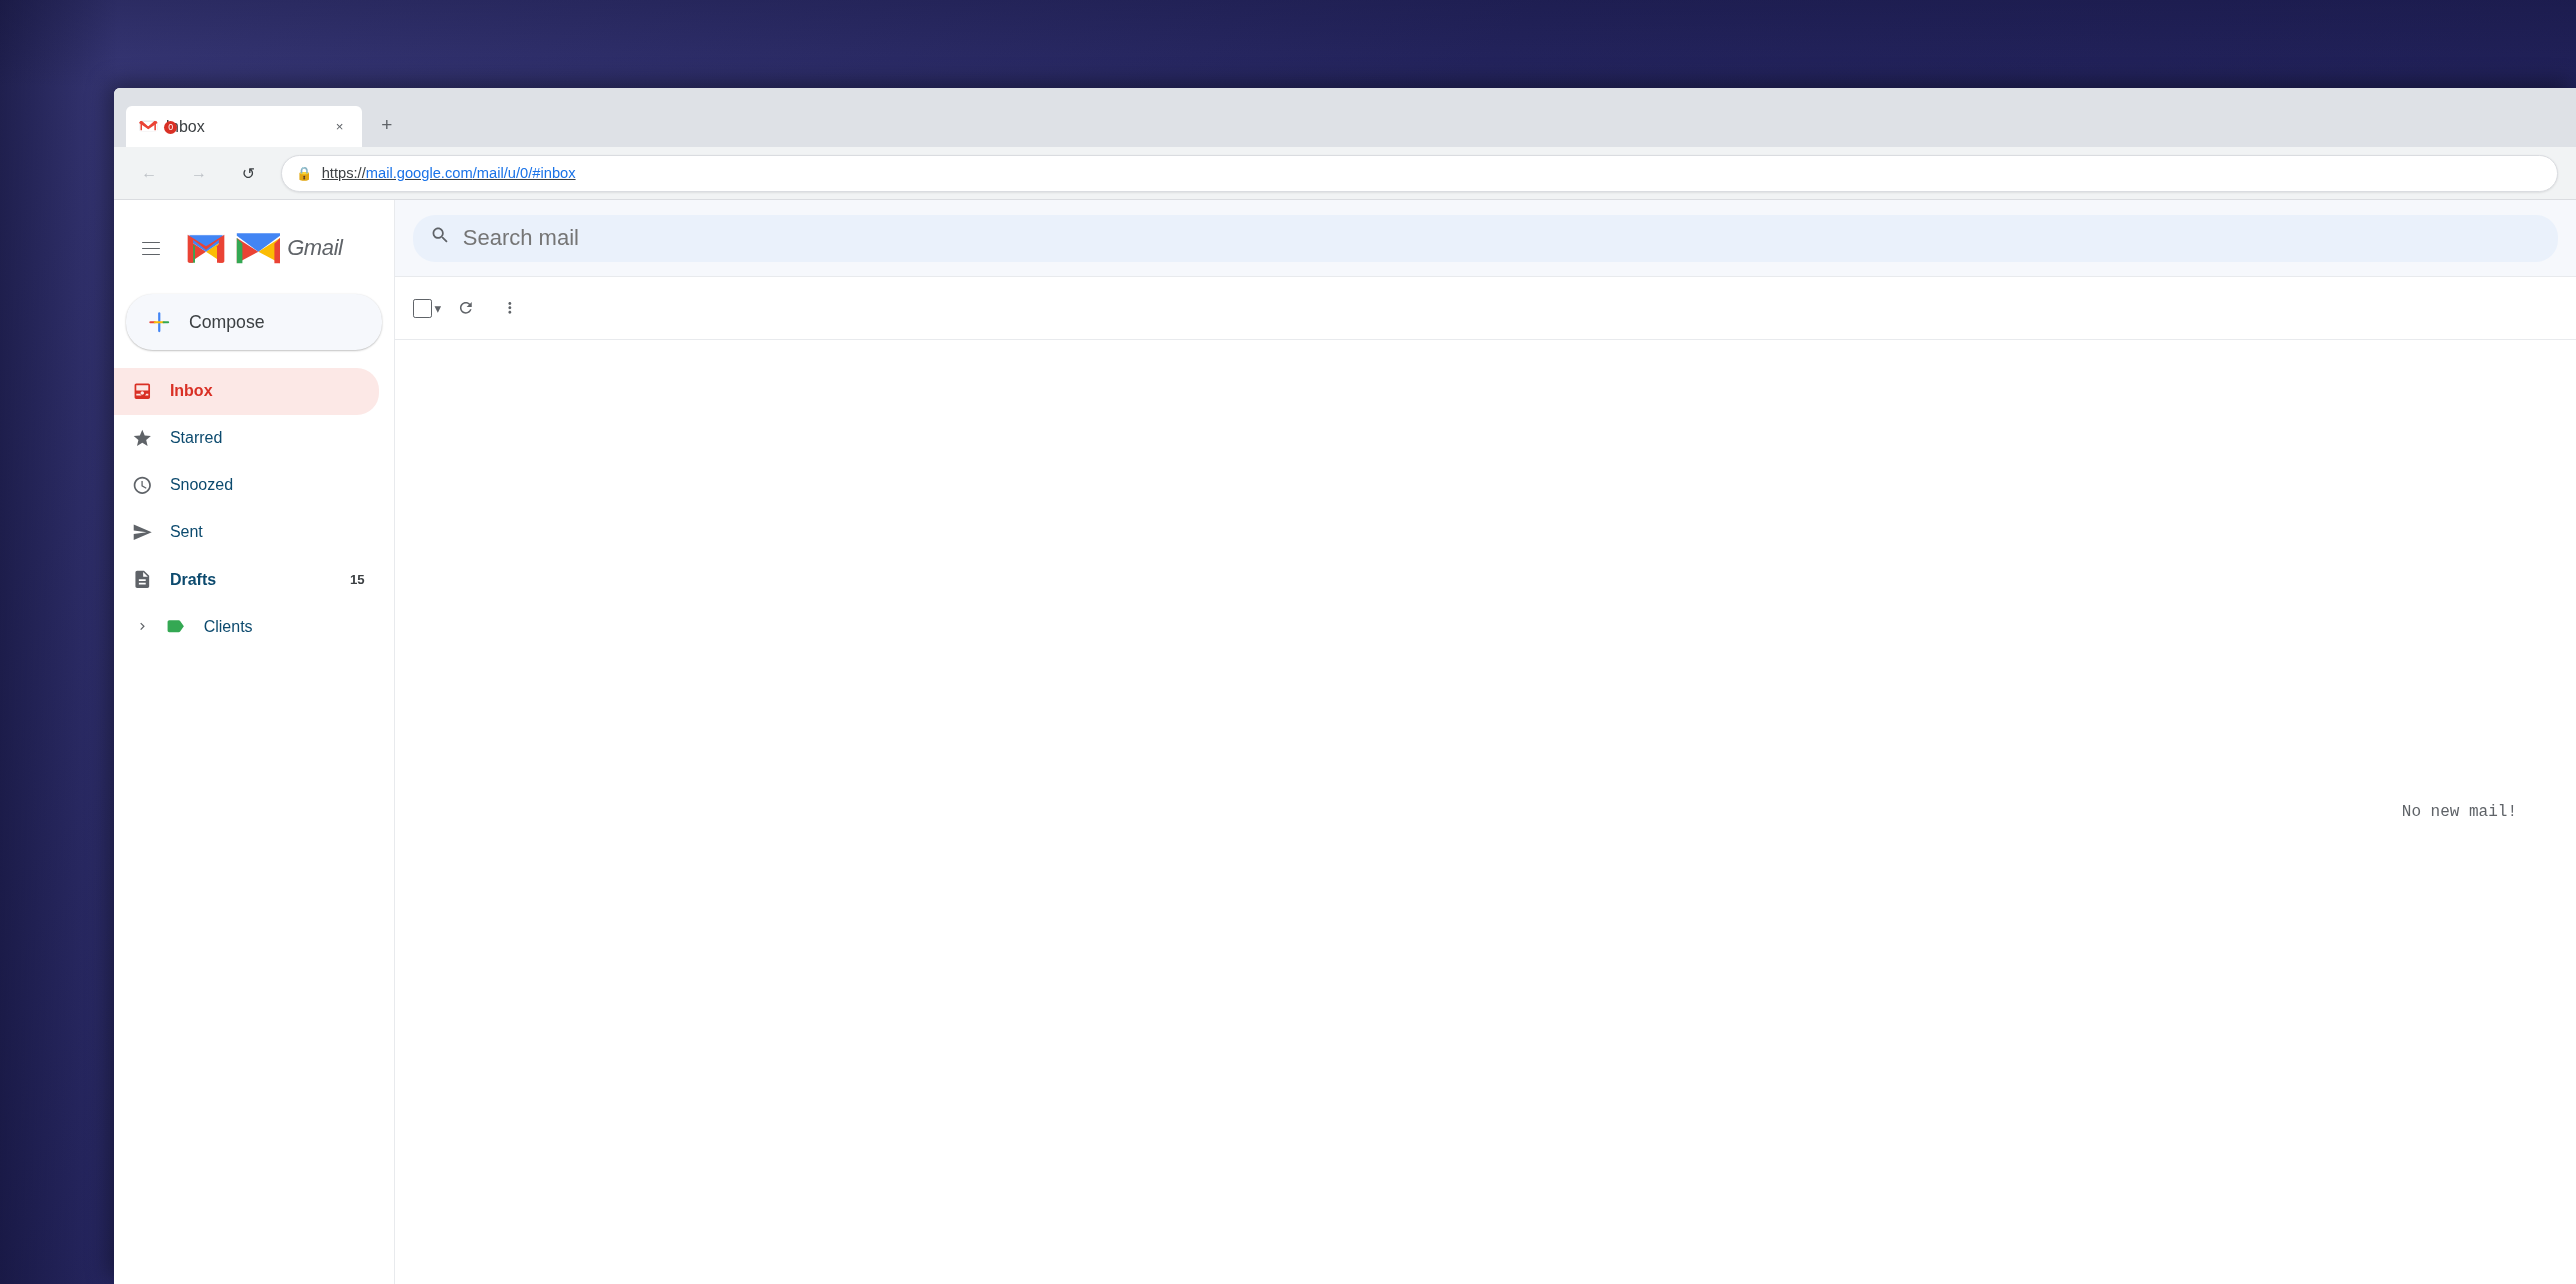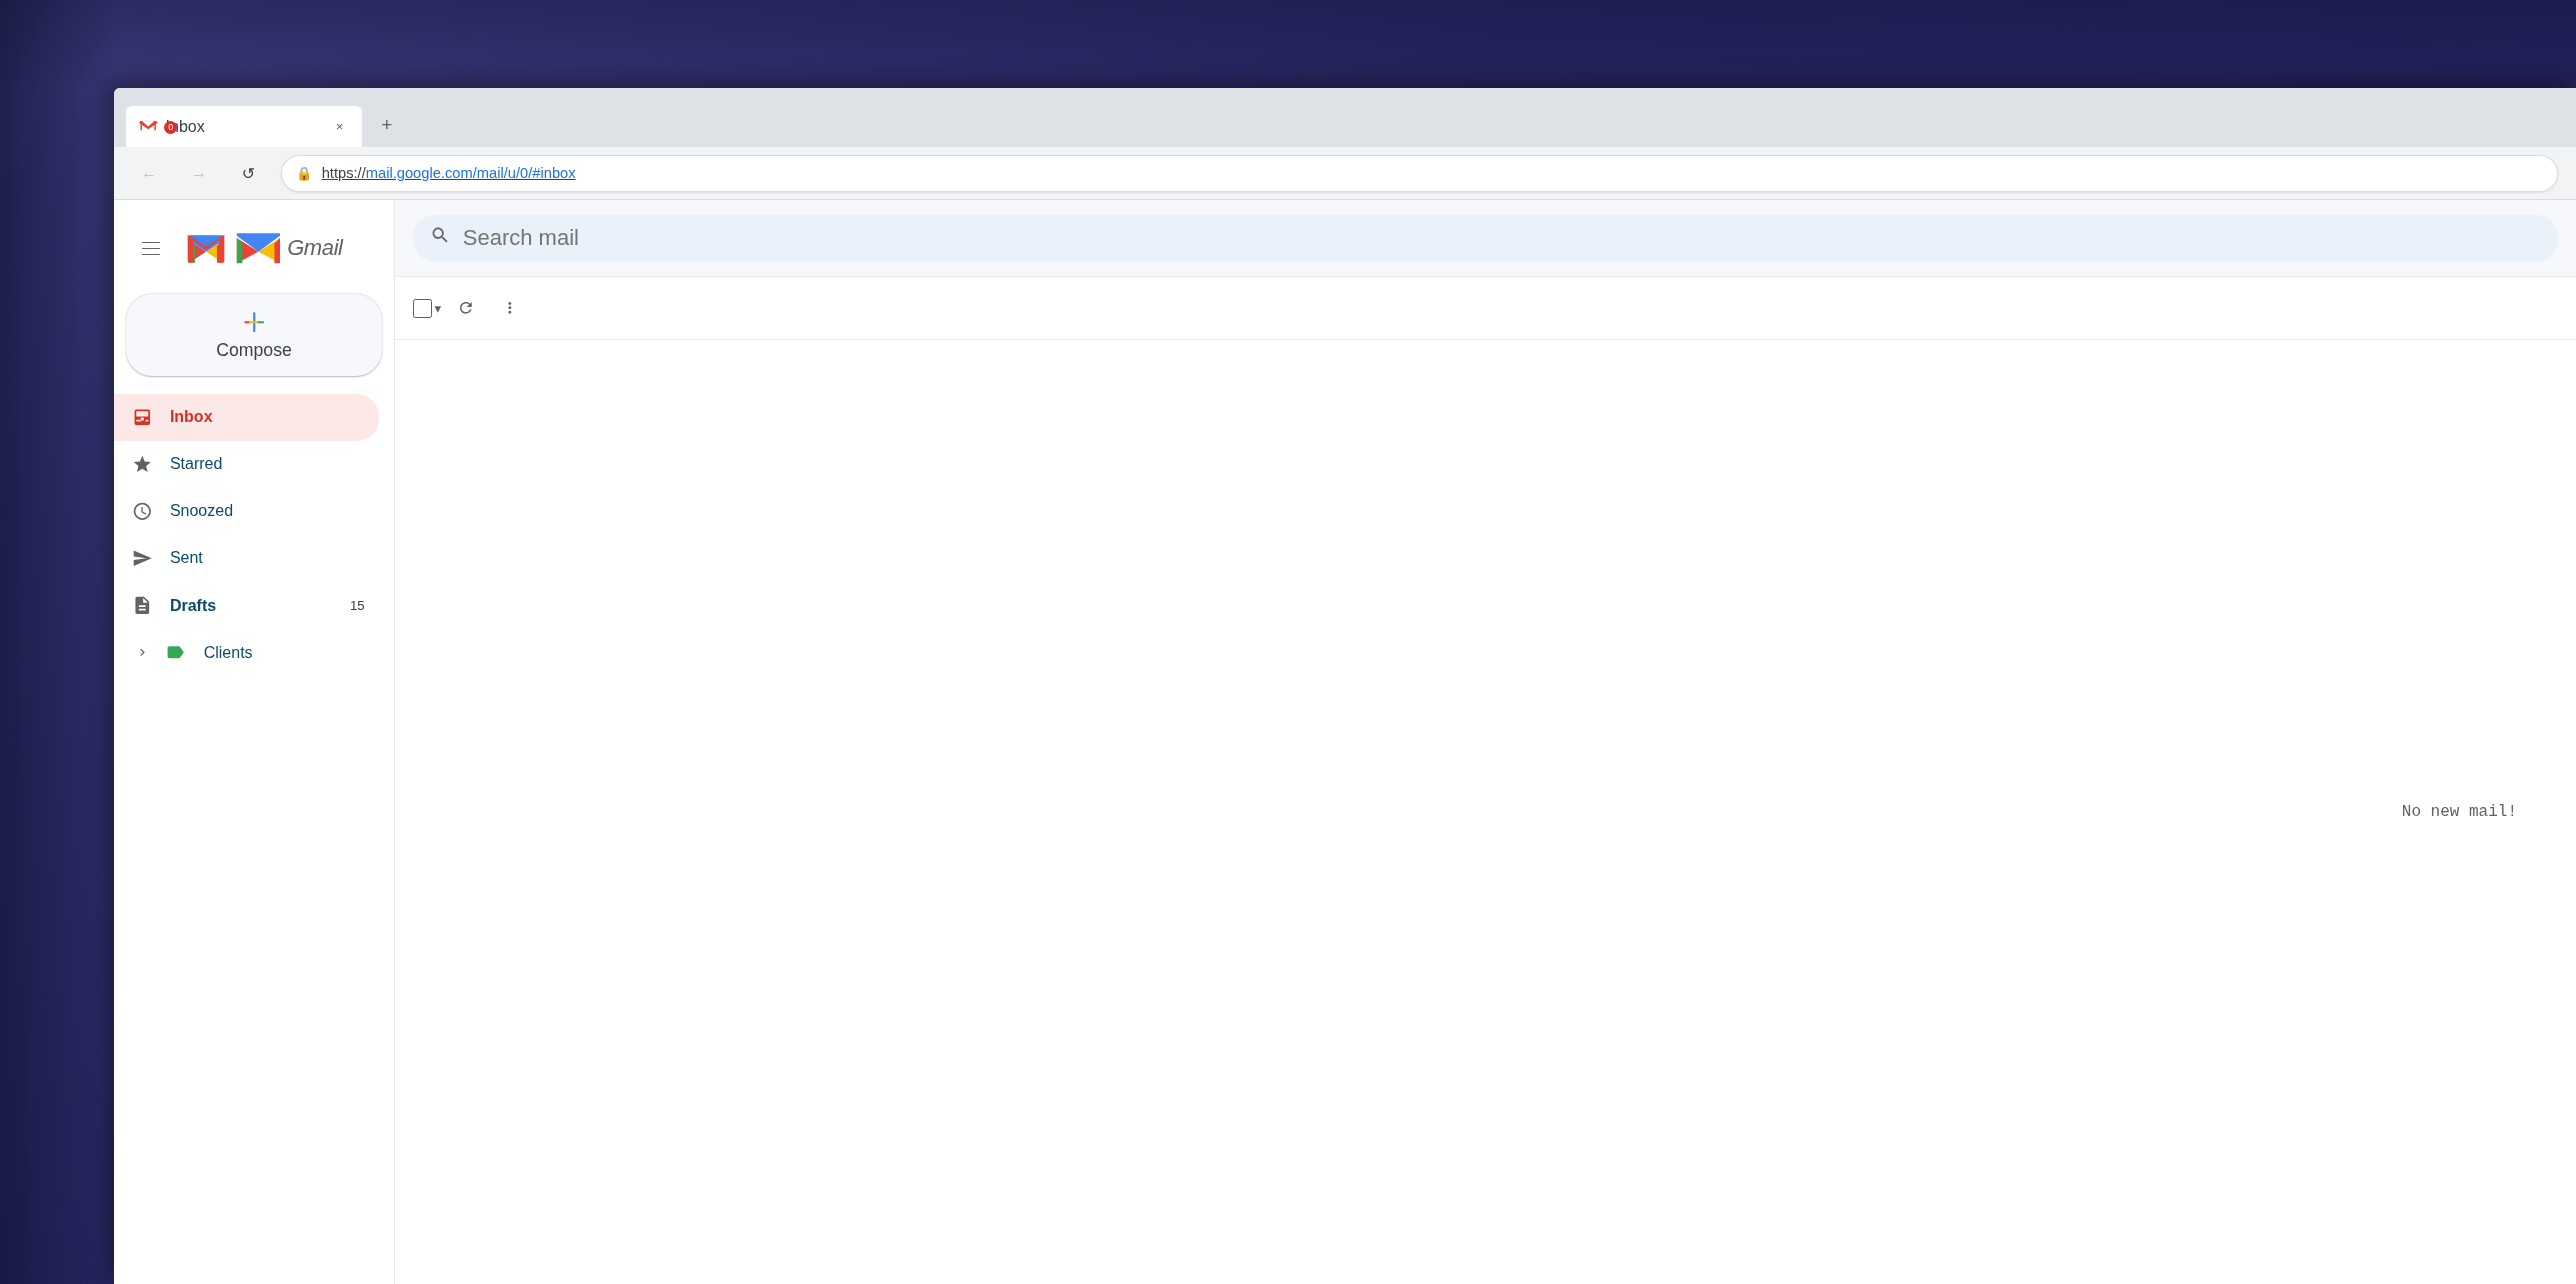--- a/index.html
+++ b/index.html
@@ -221,25 +221,24 @@
 
     
     .compose-btn {
       margin: 0 11.8px 17.7px 11.8px;
       background: #f6f8fc;
       border: none;
       border-radius: 26.5px;
       padding: 14.7px 20.6px;
       display: flex;
       align-items: center;
-      gap: 5px;
+      gap: 16px;
       cursor: pointer;
       box-shadow: 0 0.7px 2.2px rgba(0,0,0,0.2), 0 0.7px 1.5px rgba(0,0,0,0.1);
       width: calc(100% - 23.6px);
-      flex-direction: column;
     }
 
     .compose-label {
       font-size: 17.7px;
       color: #3c4043;
       font-weight: 500;
     }
 
     
     .nav-item {
@@ -274,21 +273,21 @@
 
     .nav-item.active .nav-label {
       color: #d93025;
       font-weight: 700;
     }
 
     .nav-badge {
       margin-left: auto;
       font-size: 13.2px;
       color: #3c4043;
-      font-weight: 400;
+      font-weight: 700;
     }
 
     
     .gmail-main {
       flex: 1;
       display: flex;
       flex-direction: column;
       overflow: hidden;
       border-left: 0.7px solid #e8eaed;
     }

